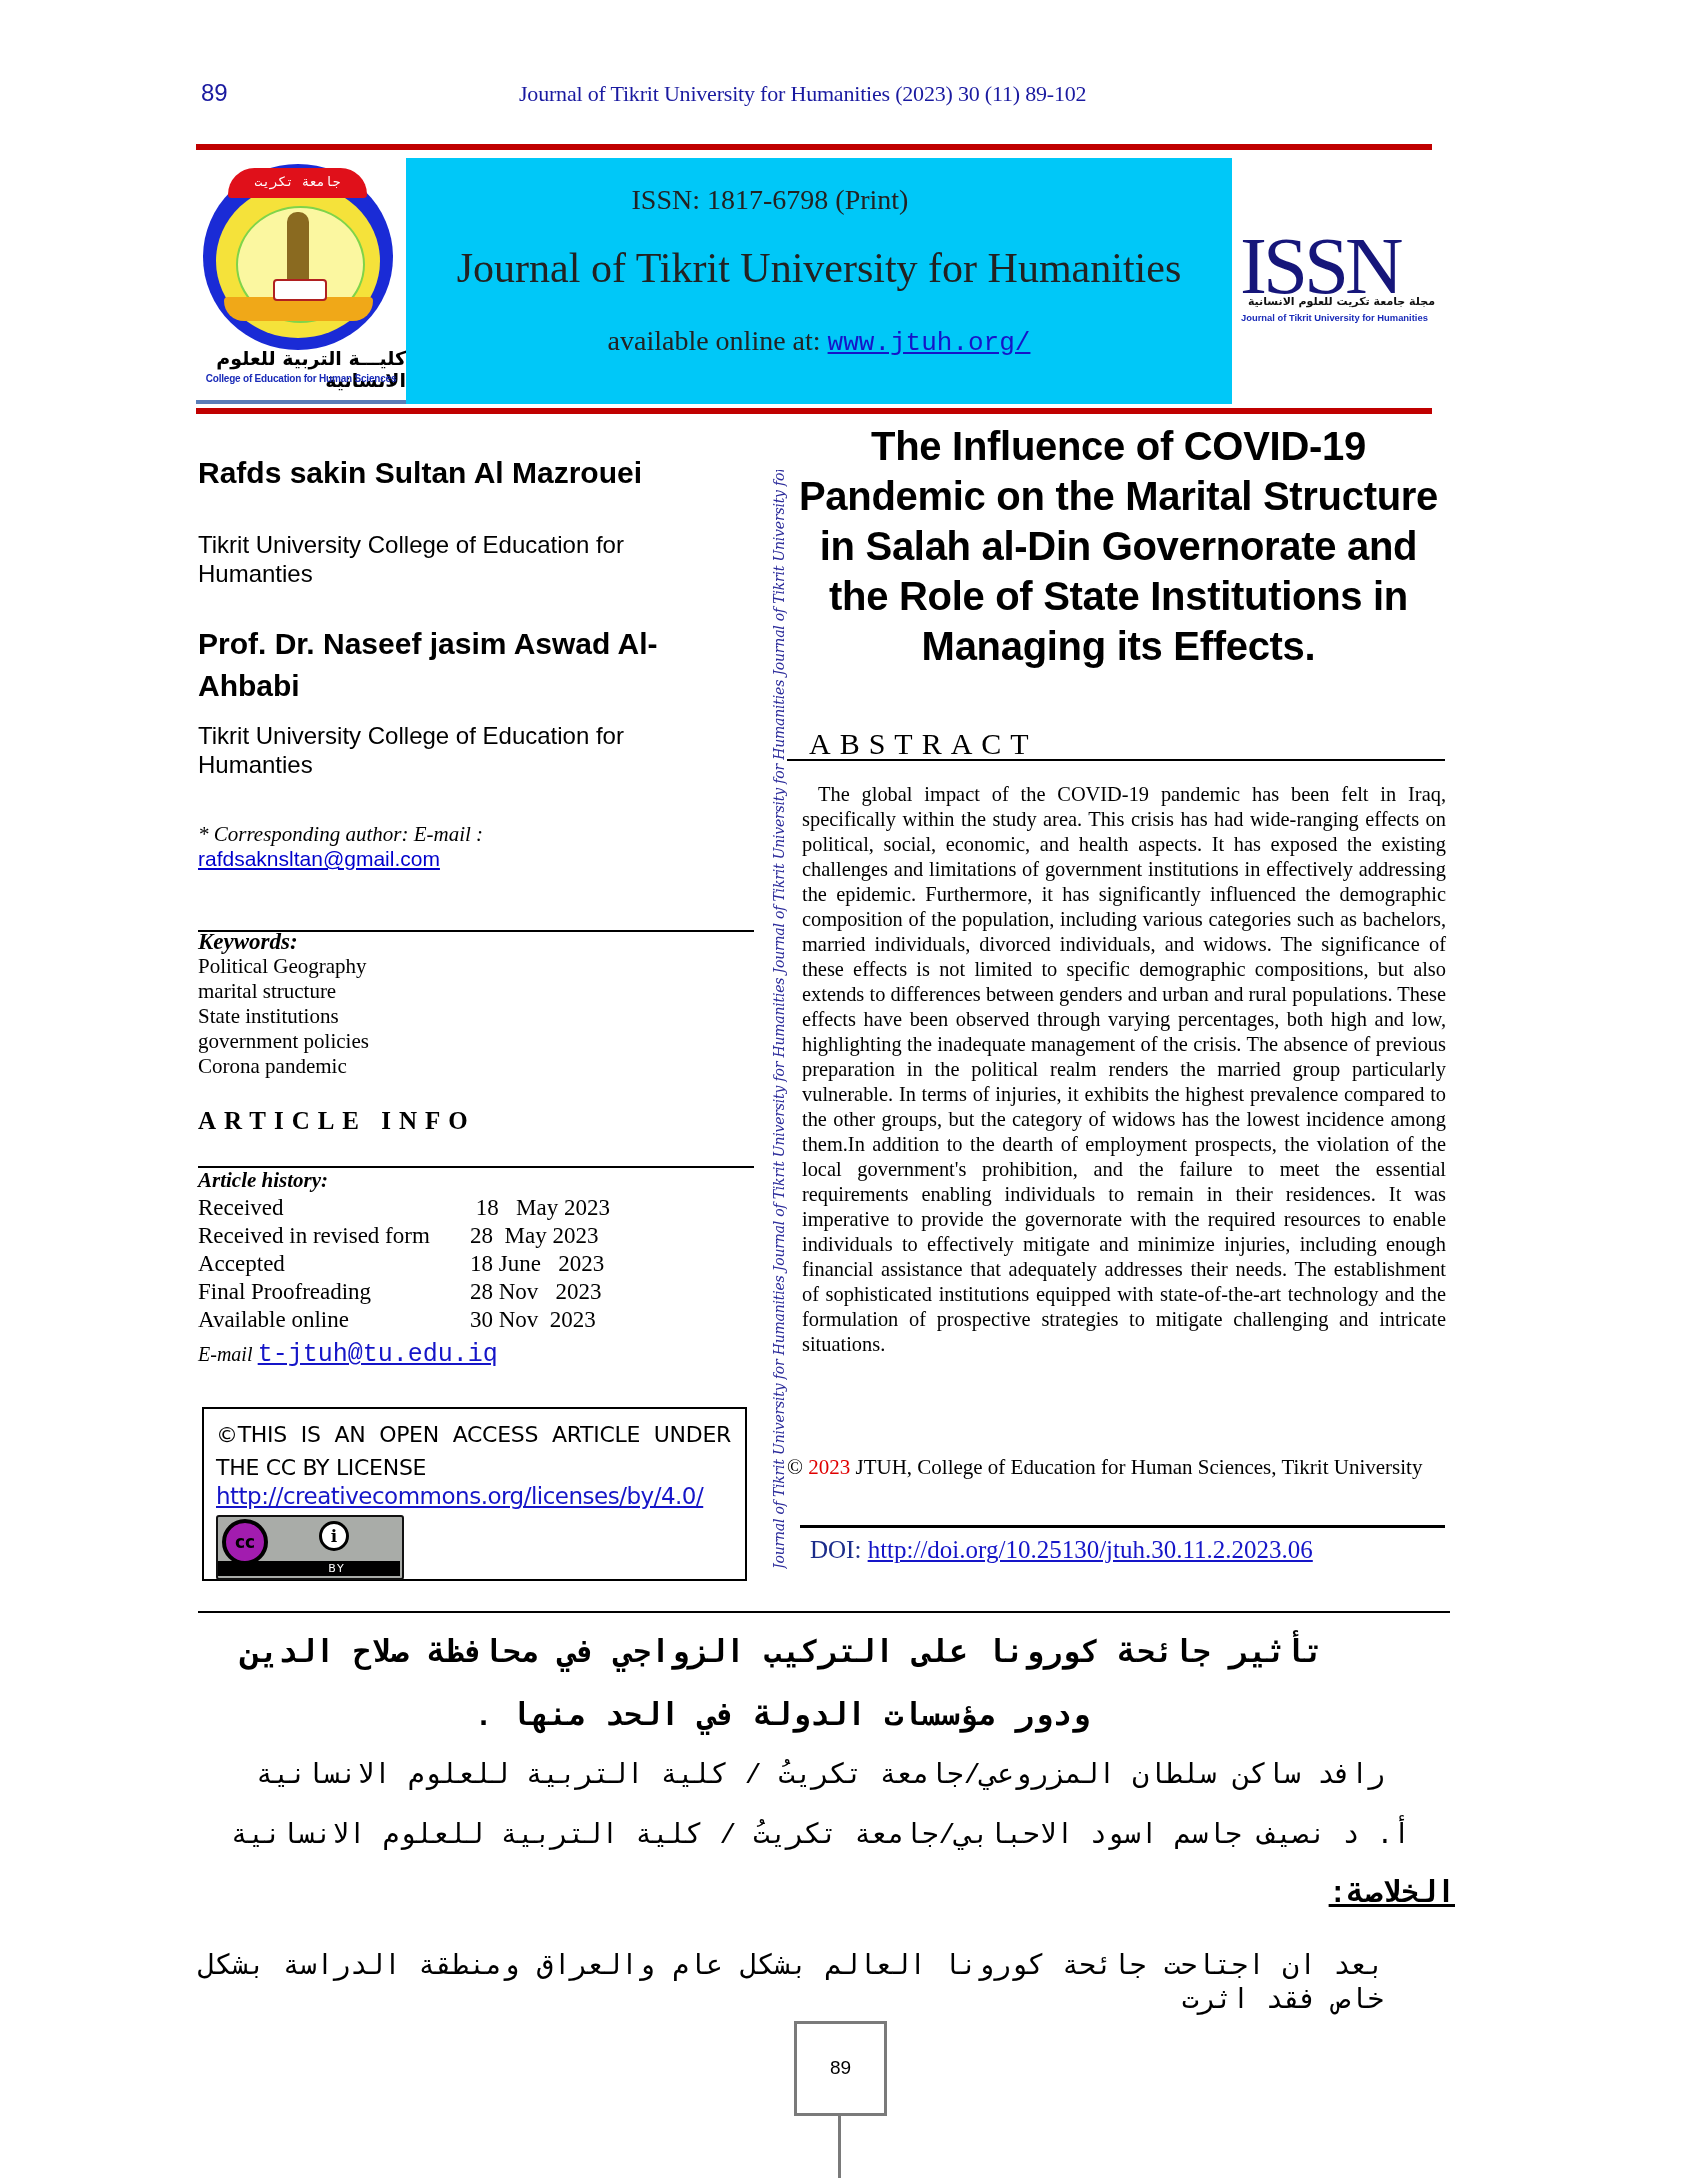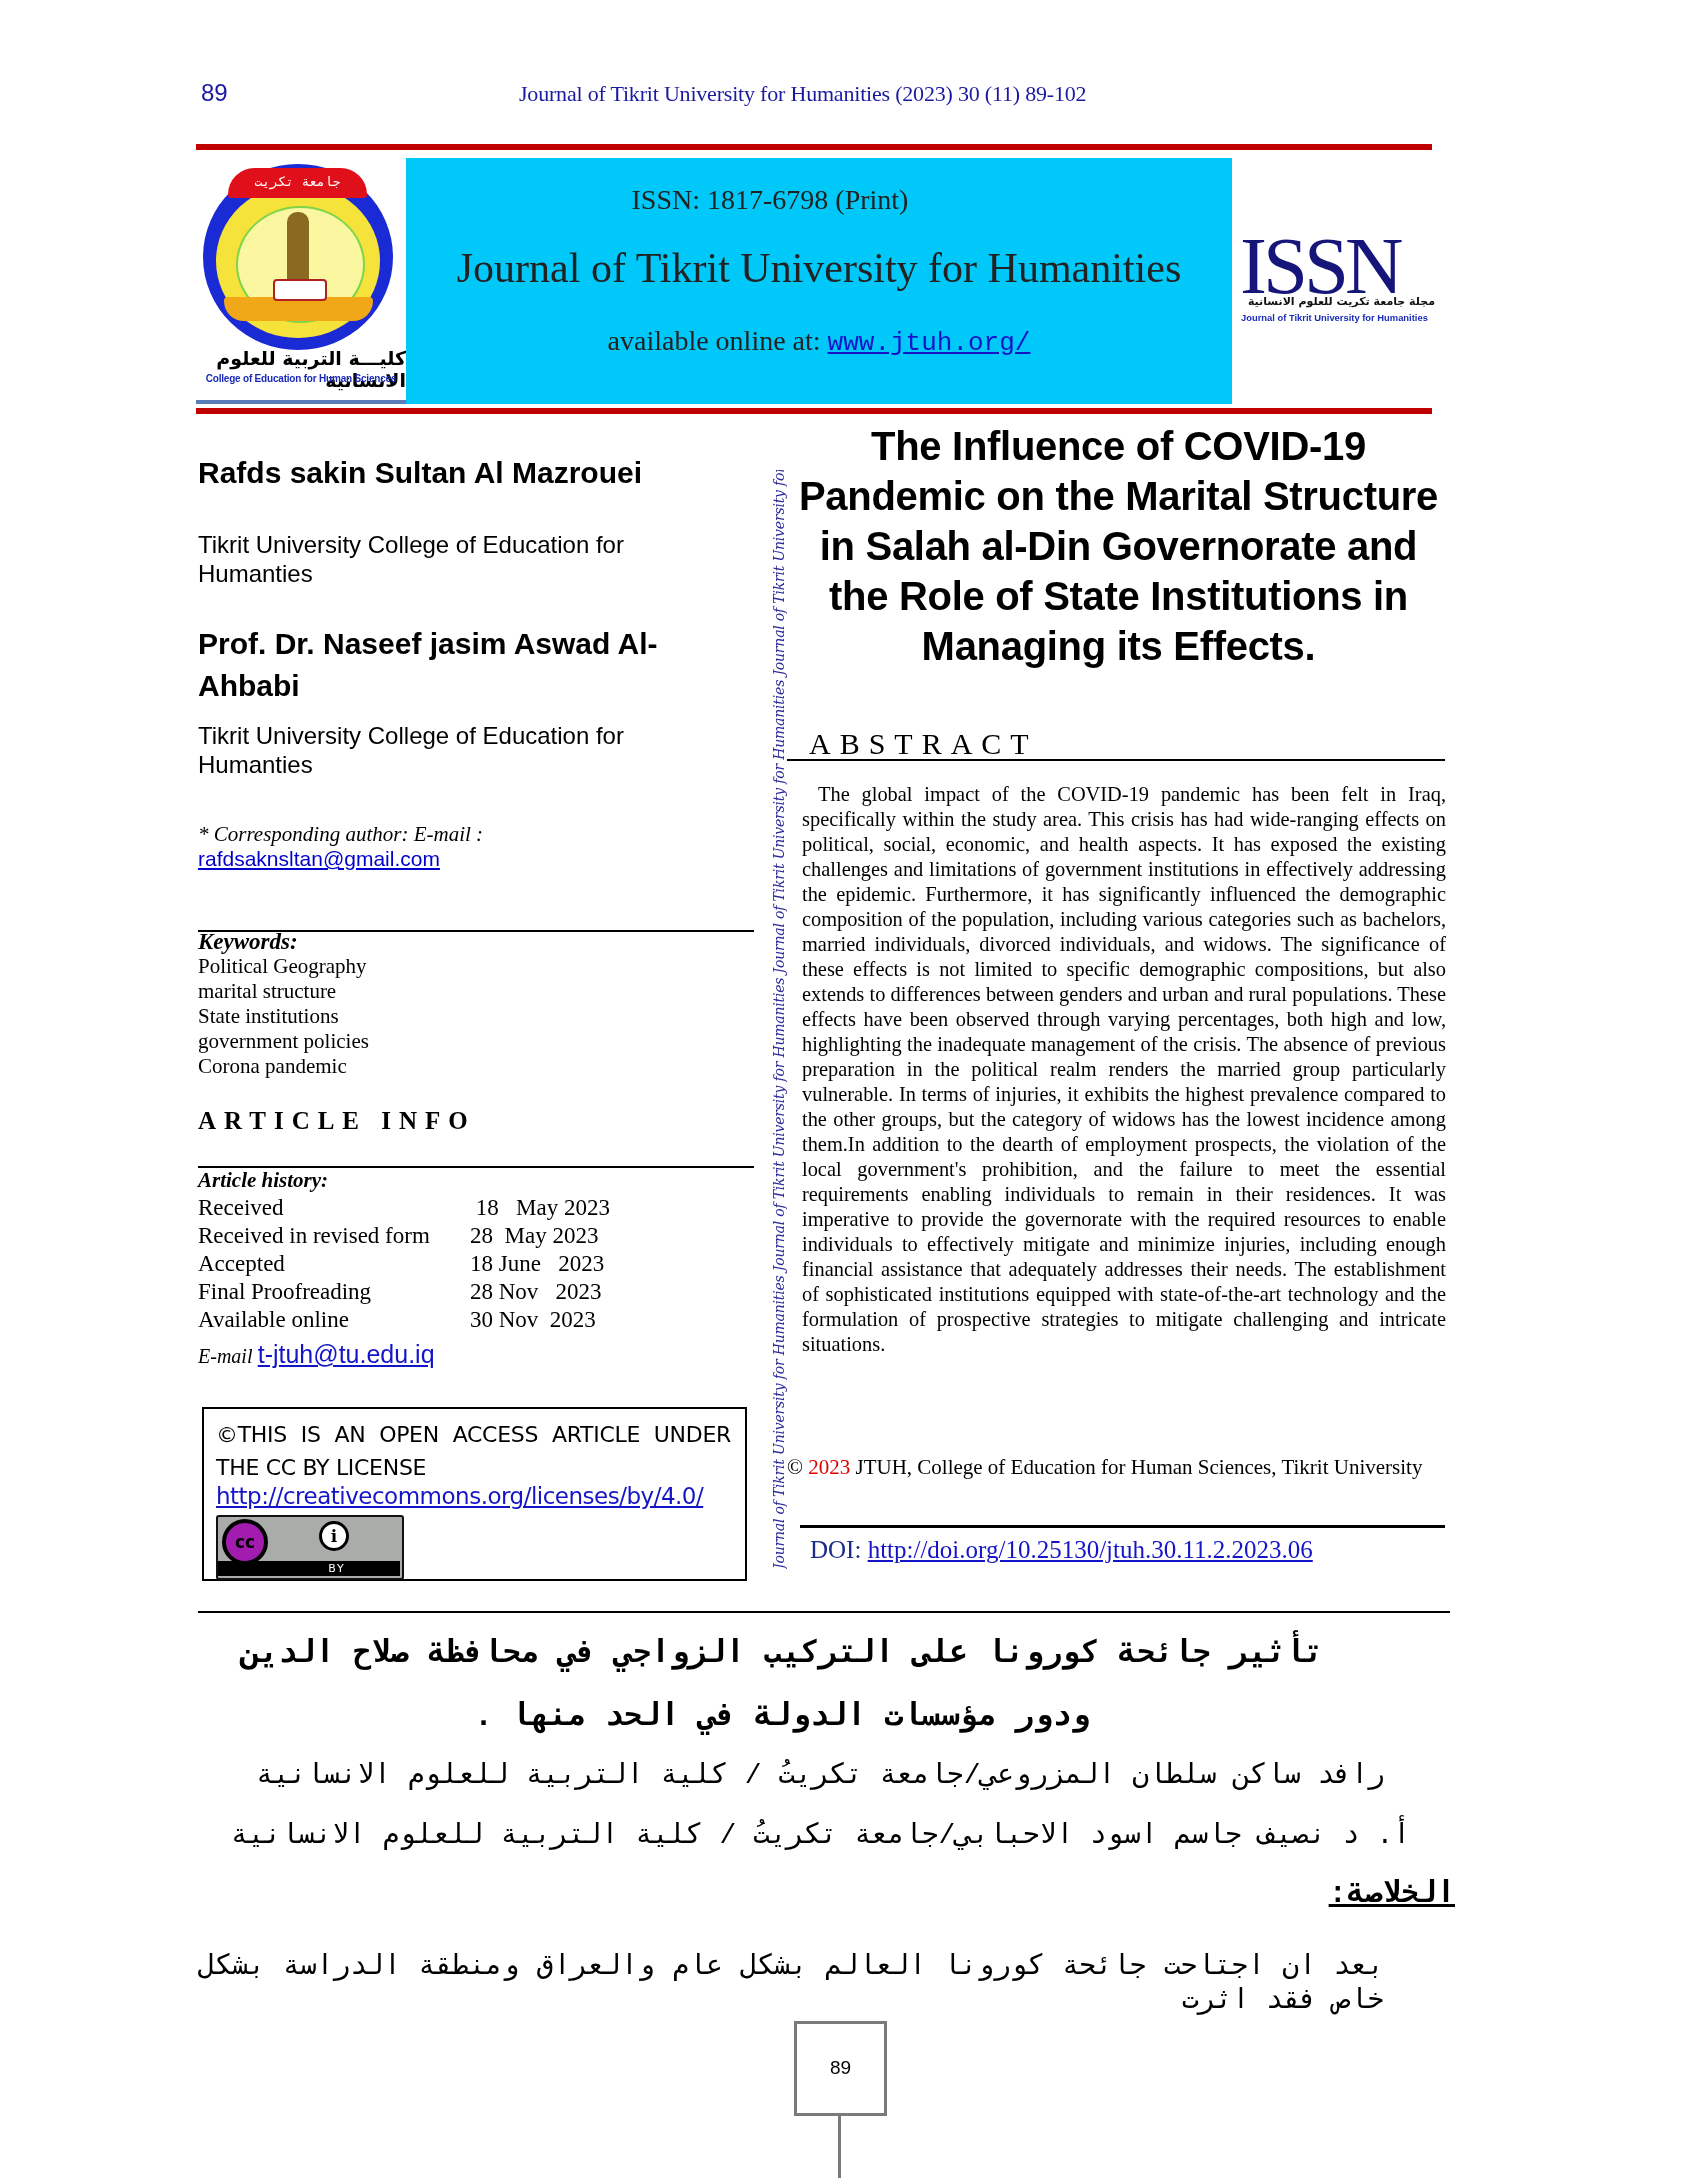--- a/index.html
+++ b/index.html
@@ -47,21 +47,21 @@
   .kw-title { left: 198px; top: 929px; font-size: 23px; font-weight: bold; font-style: italic; }
   .kw-list { left: 198px; top: 954px; font-size: 21px; line-height: 25px; }
   .ai-title { left: 198px; top: 1107px; font-size: 25px; font-weight: bold; letter-spacing: 8px; }
   .ah-title { left: 198px; top: 1168px; font-size: 21px; font-weight: bold; font-style: italic; }
   .hist { left: 198px; top: 1194px; font-size: 23px; line-height: 28px; }
   .hist-row { display: flex; }
   .hist-label { width: 272px; white-space: nowrap; }
   .hist-val { white-space: pre; }
   .email-row { left: 198px; top: 1340px; font-size: 21px; }
   .email-row i { font-size: 20px; }
-  .email-row a { font-family: Liberation Sans, sans-serif; font-size: 25px; color: #1515c8; margin-top: 28px; }
+  .email-row a { font-family: Liberation Mono, monospace; font-size: 25px; color: #1515c8; margin-top: 28px; }
 
   .lic-box { left: 202px; top: 1407px; width: 541px; height: 170px; border: 2px solid #000; }
   .lic-text { left: 216px; top: 1418px; width: 515px; font-size: 22px; font-family: "DejaVu Sans", sans-serif; line-height: 33px; text-align: justify; letter-spacing: -0.3px; }
   .lic-link { left: 216px; top: 1483px; font-size: 23px; font-family: "DejaVu Sans", sans-serif; color: #1515c8; letter-spacing: -0.5px; }
   .cc-badge { left: 216px; top: 1515px; width: 184px; height: 61px; background: #a9aca8; border: 2px solid #111; border-radius: 3px; }
   .cc-bottom { left: 218px; top: 1561px; width: 182px; height: 15px; background: #000; }
   .cc-circle { left: 222px; top: 1519px; width: 46px; height: 46px; border-radius: 50%; background: #a21caf; border: 4px solid #000; box-sizing: border-box; font-family: "DejaVu Sans", sans-serif; font-weight: bold; font-size: 17px; text-align: center; line-height: 38px; }
   .by-circle { left: 319px; top: 1521px; width: 30px; height: 30px; border-radius: 50%; background: #fff; border: 3px solid #000; box-sizing: border-box; font-family: "DejaVu Serif", serif; font-weight: bold; font-size: 17px; text-align: center; line-height: 24px; }
   .by-text { left: 317px; top: 1561px; width: 40px; font-size: 11px; color: #fff; font-family: "DejaVu Sans", sans-serif; text-align: center; line-height: 15px; letter-spacing: 2px; }
 

